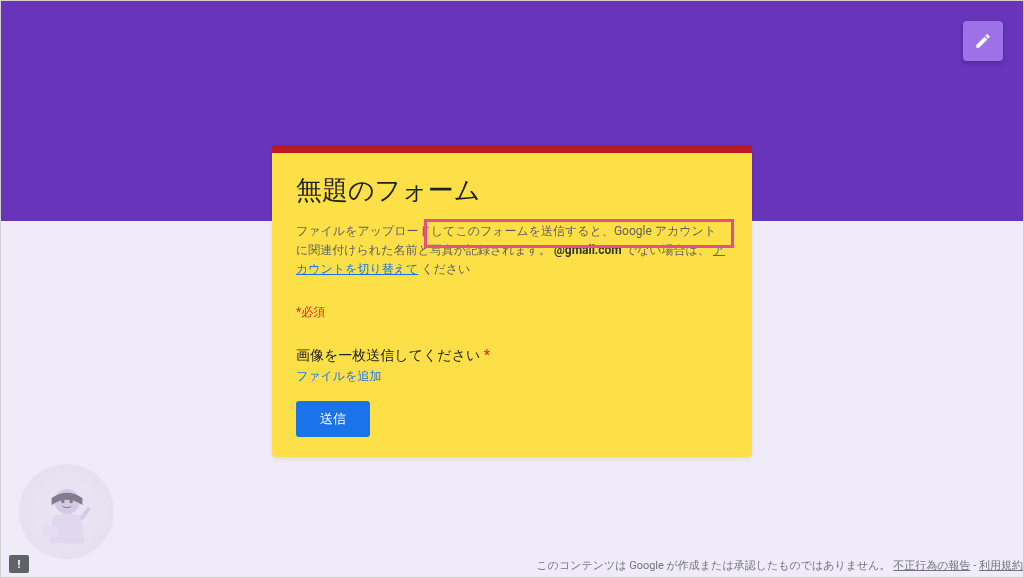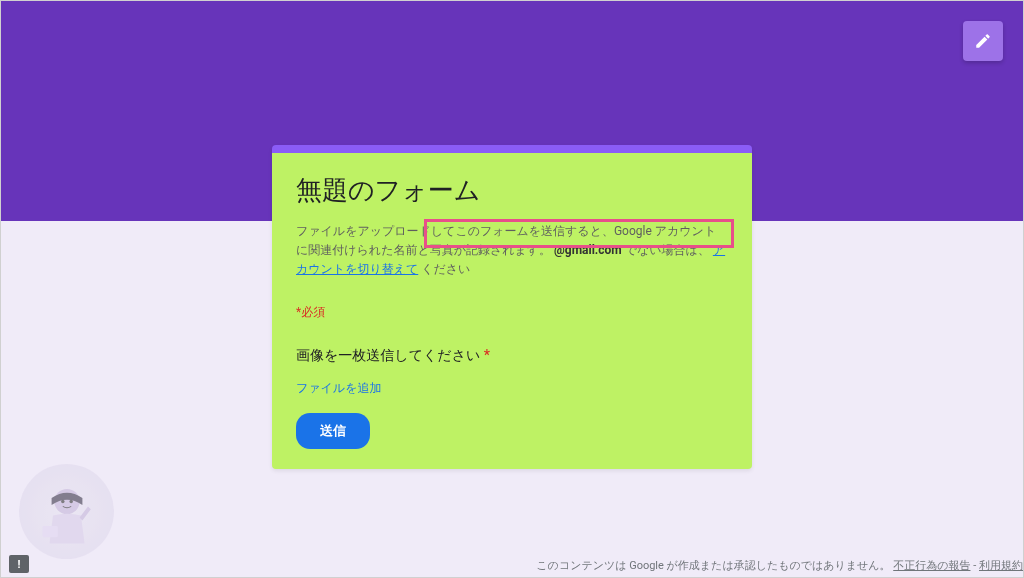--- a/index.html
+++ b/index.html
@@ -40,24 +40,24 @@
       width: 18px;
       height: 18px;
       fill: white;
     }
     .form-card {
       position: absolute;
       top: 144px;
       left: 50%;
       transform: translateX(-50%);
       width: 480px;
-      background-color: #bef264;
+      background-color: #fde047;
       border-radius: 4px;
       box-shadow: 0 2px 4px rgba(0,0,0,0.08);
-      border-top: 8px solid #8b5cf6;
+      border-top: 8px solid #b91c1c;
     }
     .form-content {
       padding: 20px 24px;
     }
     .form-title {
       font-size: 26px;
       font-weight: 400;
       color: #202124;
       margin-bottom: 14px;
     }
@@ -89,41 +89,41 @@
     .required-note {
       color: #d93025;
       font-size: 12px;
       margin-bottom: 26px;
       margin-top: 24px;
     }
     .question-label {
       font-size: 14px;
       color: #202124;
       font-weight: 500;
-      margin-bottom: 12px;
+      margin-bottom: 0;
     }
     .required-asterisk {
       color: #d93025;
     }
     .add-file-link {
       color: #1a73e8;
       font-size: 12px;
       cursor: pointer;
       display: inline-block;
       margin-bottom: 16px;
     }
     .submit-button {
       background-color: #1a73e8;
       color: white;
       border: none;
       padding: 9px 24px;
       font-size: 13px;
-      border-radius: 14px;
-      cursor: pointer;
-      font-weight: 700;
+      border-radius: 3px;
+      cursor: pointer;
+      font-weight: 400;
     }
     .avatar-circle {
       position: absolute;
       bottom: 18px;
       left: 18px;
       width: 95px;
       height: 95px;
       border-radius: 50%;
       background: radial-gradient(circle, #e8e4f0 0%, #ddd6ec 100%);
       opacity: 0.6;

